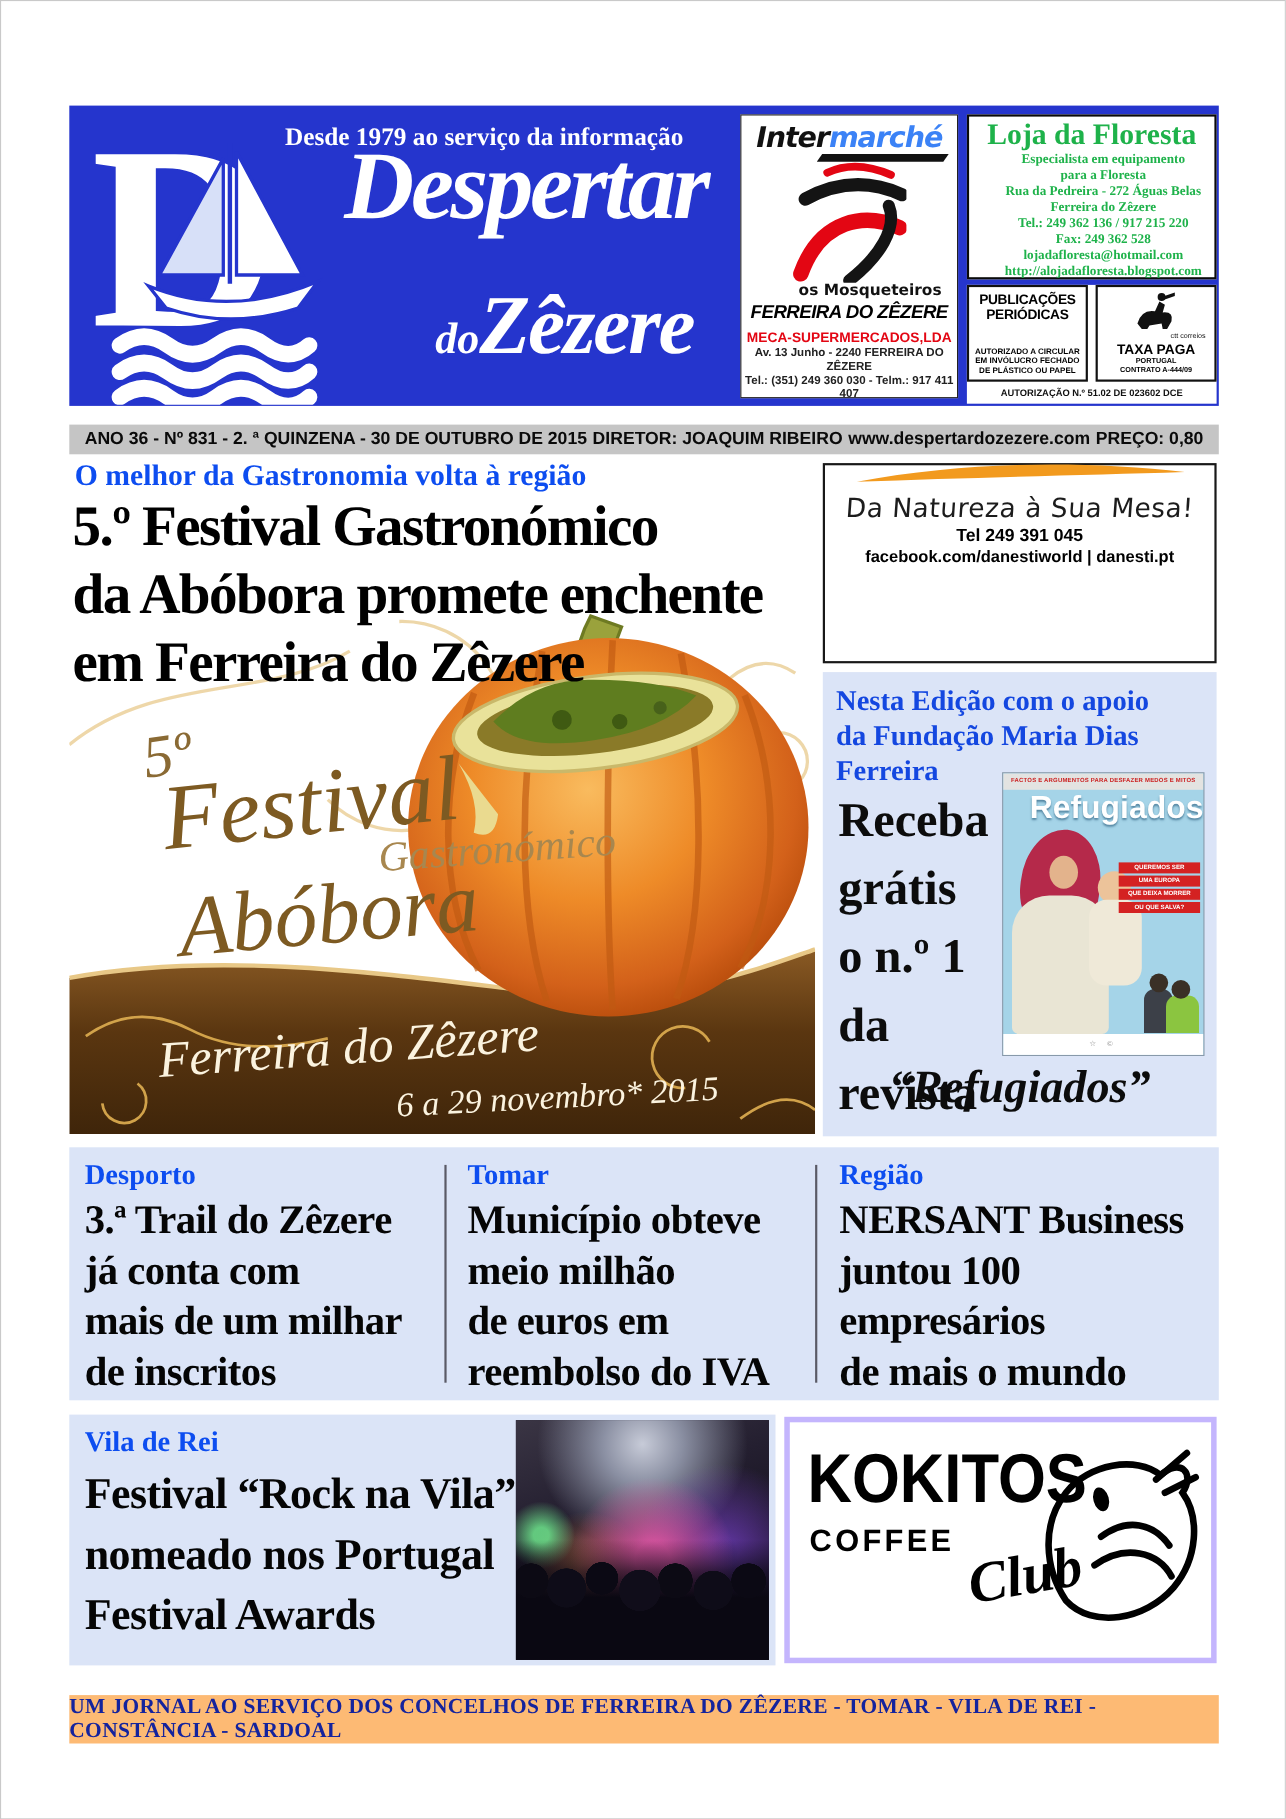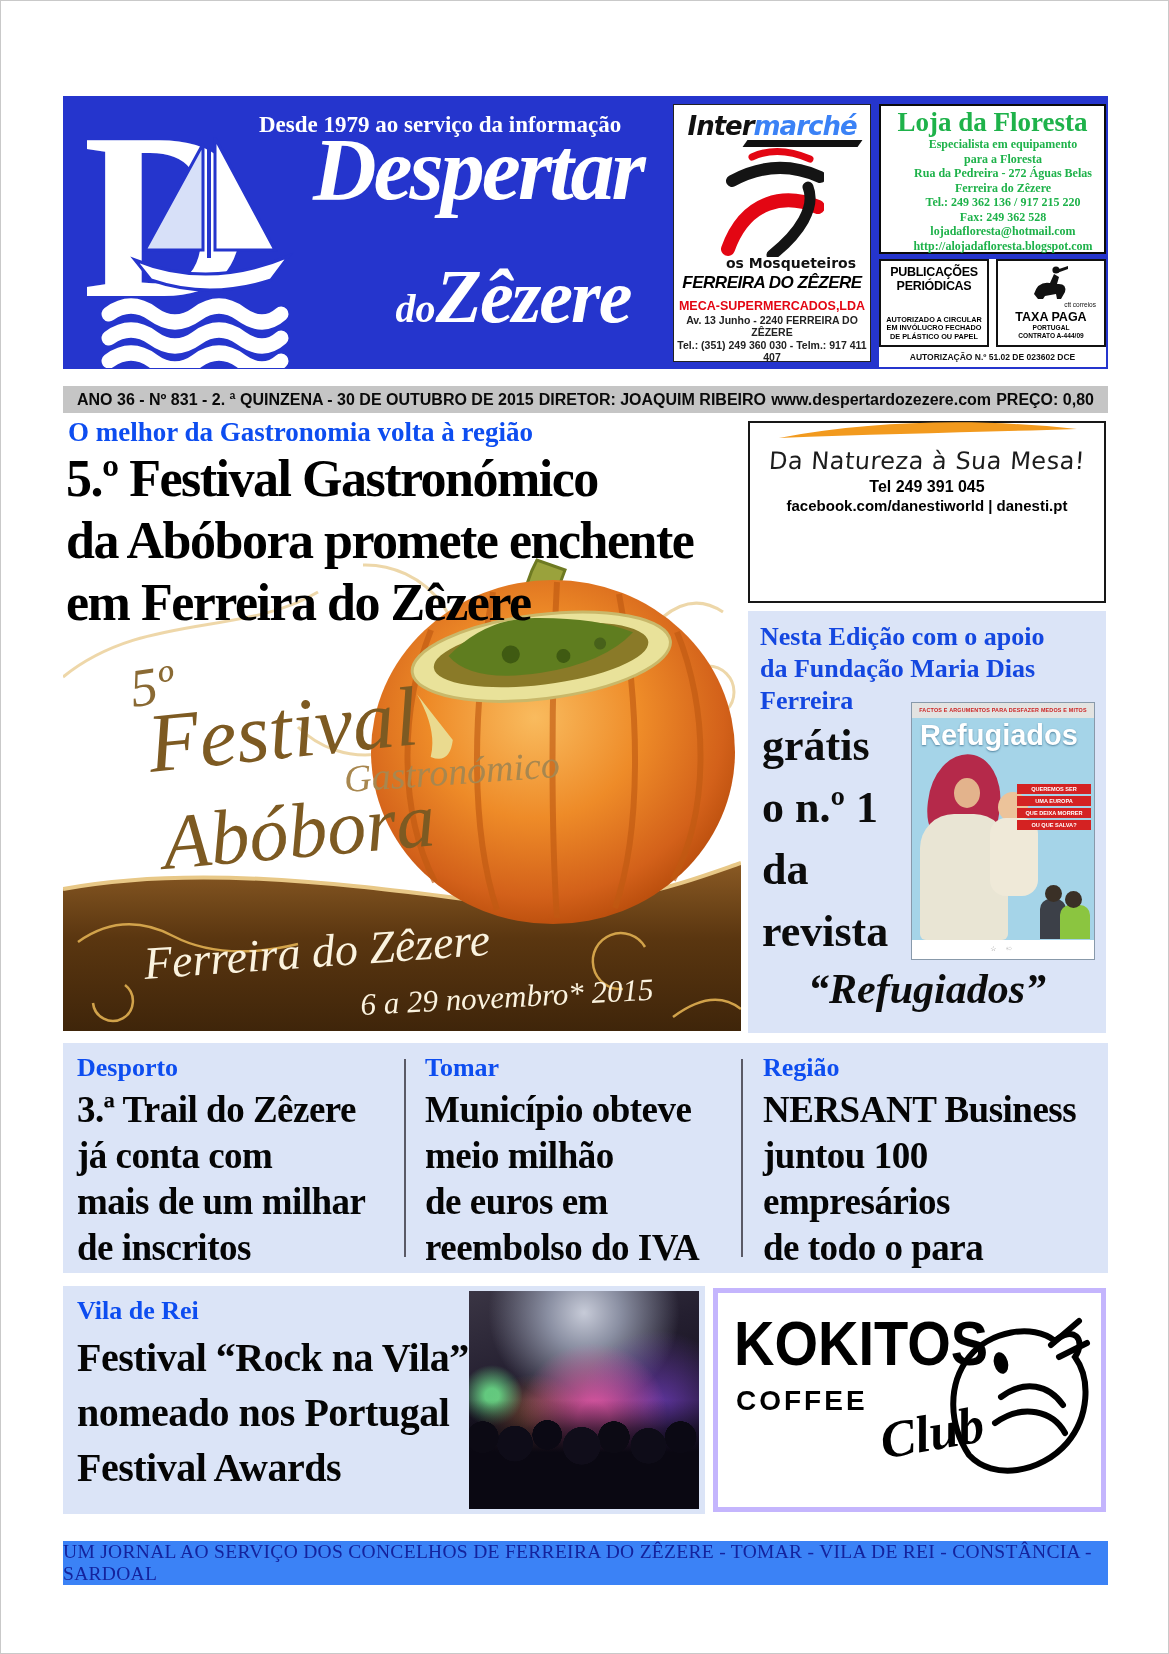--- a/index.html
+++ b/index.html
@@ -79,21 +79,21 @@
   
   .side-panel{left:747px;top:610px;width:358px;height:422px;background:#dbe4f7;}
   .support{padding:10px 12px 0;color:#1447e0;font-weight:bold;font-size:26px;line-height:32px;}
   .offer{position:absolute;left:14px;top:104px;width:160px;color:#0c0c0c;font-weight:bold;
          font-size:44px;line-height:62px;}
   .mag{position:absolute;right:12px;top:92px;width:182px;height:256px;background:#a5d4e8;
        box-shadow:0 0 0 1px #8899aa;overflow:hidden;}
   .mag-topstrip{height:15px;background:#e3e3e1;color:#cc2222;font-family:"Liberation Sans",sans-serif;
        font-weight:bold;font-size:5.4px;text-align:center;line-height:15px;letter-spacing:0.2px;}
   .mag-title{color:#fff;font-family:"Liberation Sans",sans-serif;font-weight:bold;font-size:29px;
-       margin:0 0 0 8px;text-shadow:0 1px 2px rgba(60,110,140,.8);line-height:34px;}
+       margin:0 0 0 8px;text-shadow:0 1px 2px rgba(60,110,140,.8);line-height:34px;text-align:right;}
   .mag-art{position:relative;height:187px;}
   .hood{position:absolute;left:16px;top:2px;width:72px;height:98px;background:#b5294a;
         border-radius:52% 48% 42% 44%;transform:rotate(6deg);}
   .face{position:absolute;left:42px;top:26px;width:26px;height:30px;background:#e3b38c;border-radius:50%;}
   .body-w{position:absolute;left:8px;top:62px;width:88px;height:126px;background:#e9e5d4;
         border-radius:34px 34px 6px 6px;}
   .baby-head{position:absolute;left:86px;top:40px;width:30px;height:30px;background:#ecc39a;border-radius:50%;}
   .baby-body{position:absolute;left:78px;top:66px;width:48px;height:78px;background:#efe9d8;
         border-radius:16px;}
   .coverlines{position:absolute;right:3px;top:32px;width:74px;display:grid;gap:2px;}
@@ -144,22 +144,22 @@
       box-sizing:border-box;position:absolute;}
   .kok-name{position:absolute;left:16px;top:14px;font-family:"Liberation Sans",sans-serif;
       font-weight:bold;font-size:56px;letter-spacing:0;transform:scaleY(1.12);transform-origin:left top;color:#000;}
   .kok-coffee{position:absolute;left:18px;top:92px;font-family:"Liberation Sans",sans-serif;
       font-weight:bold;font-size:28px;letter-spacing:3px;color:#000;}
   .kok-club{position:absolute;left:162px;top:110px;font-weight:bold;font-style:italic;font-size:52px;
       transform:rotate(-10deg);color:#000;}
   .kok-bird{position:absolute;right:8px;top:12px;width:152px;height:192px;}
 
   
-  .footer{left:62px;top:1540px;width:1045px;height:44px;background:#3b82f6;display:flex;
-      align-items:center;justify-content:flex-start;color:#14239d;font-weight:normal;font-size:19.5px;
+  .footer{left:62px;top:1540px;width:1045px;height:44px;background:#fdba74;display:flex;
+      align-items:center;justify-content:flex-start;color:#14239d;font-weight:bold;font-size:19.5px;
       letter-spacing:0.3px;}
 </style>
 </head>
 <body>
 
 <div class="page">
 
   <div class="abs masthead">
     <div class="tagline">Desde 1979 ao serviço da informação</div>
 
@@ -320,20 +320,21 @@
     <div class="dan-links">facebook.com/danestiworld  |  danesti.pt</div>
   </div>
 
   <div class="abs side-panel">
     <div class="support">
       <div>Nesta Edição com o apoio</div>
       <div>da Fundação Maria Dias</div>
       <div>Ferreira</div>
     </div>
     <div class="offer">
+      <div>Receba</div>
       <div>grátis</div>
       <div>o n.º 1</div>
       <div>da</div>
       <div>revista</div>
     </div>
     <div class="mag">
       <div class="mag-topstrip">FACTOS E ARGUMENTOS PARA DESFAZER MEDOS E MITOS</div>
       <div class="mag-title">Refugiados</div>
       <div class="mag-art">
         <div class="hood"></div>
@@ -373,21 +374,21 @@
       <div class="s-line">meio milhão</div>
       <div class="s-line">de euros em</div>
       <div class="s-line">reembolso do IVA</div>
     </div>
 
     <div class="story" style="left:700px;width:340px">
       <div class="kicker2">Região</div>
       <div class="s-line">NERSANT Business</div>
       <div class="s-line">juntou 100</div>
       <div class="s-line">empresários</div>
-      <div class="s-line">de todo o para</div>
+      <div class="s-line">de mais o mundo</div>
     </div>
   </div>
 
   <div class="abs vila">
     <div class="kicker2" style="position:absolute;left:14px;top:10px">Vila de Rei</div>
     <div class="v-lines">
       <div class="v-line">Festival “Rock na Vila”</div>
       <div class="v-line">nomeado nos Portugal</div>
       <div class="v-line">Festival Awards</div>
     </div>

